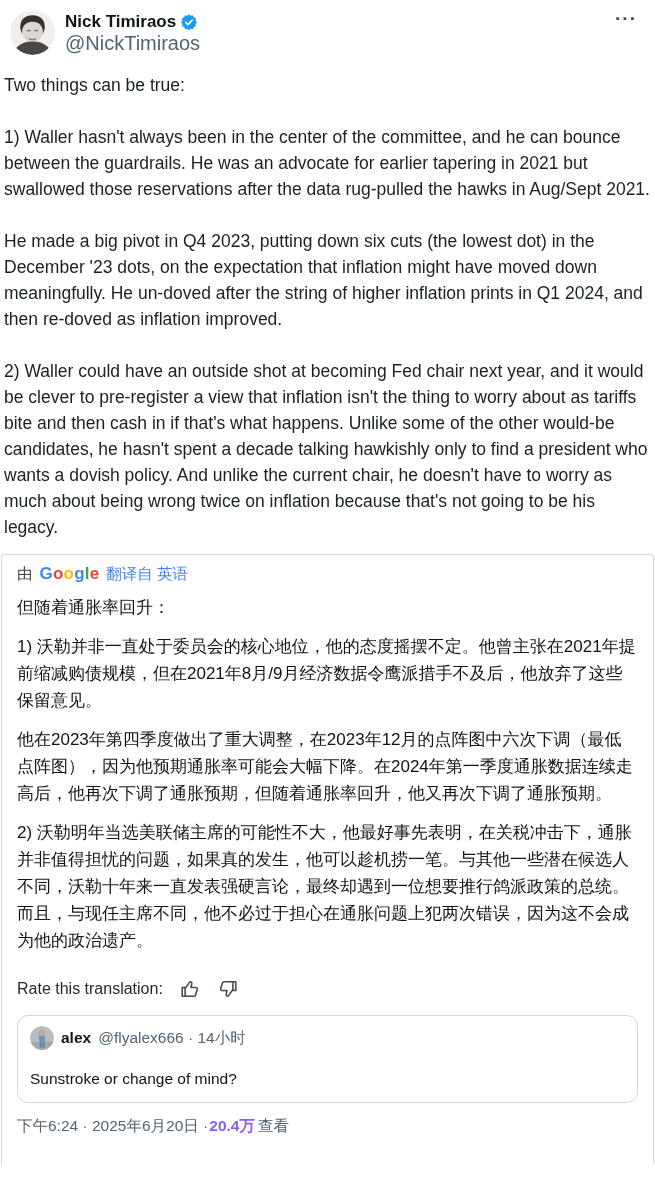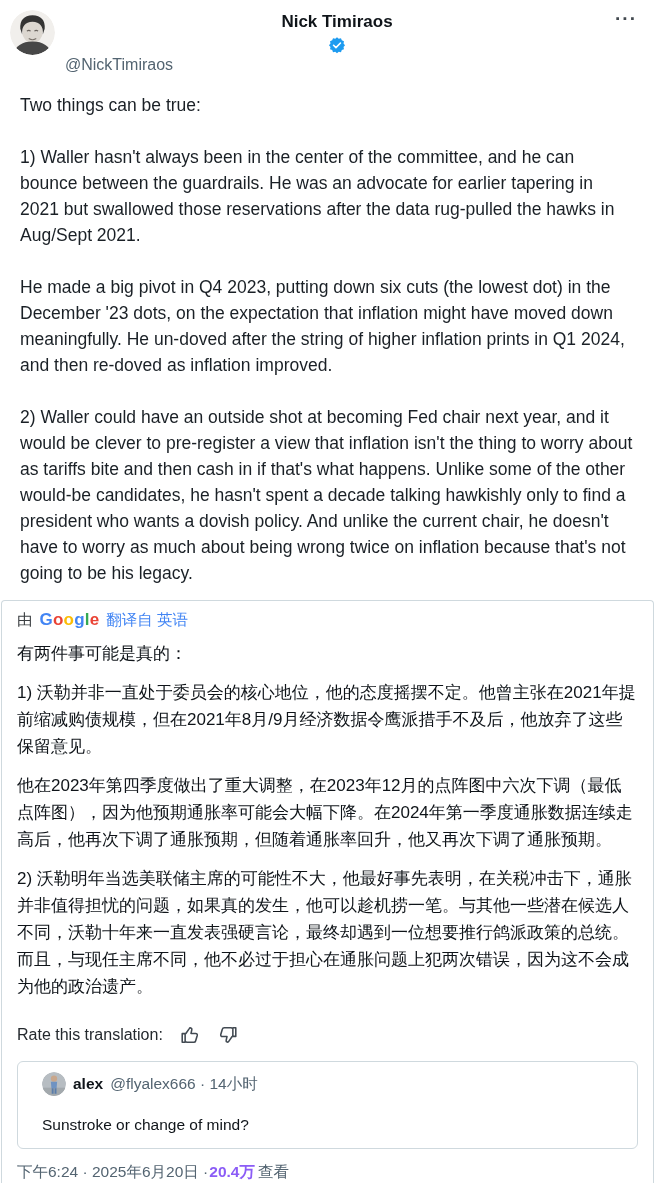--- a/index.html
+++ b/index.html
@@ -9,48 +9,48 @@
     background: #ffffff;
     font-family: "Liberation Sans", "DejaVu Sans", sans-serif;
     color: #0f1419;
   }
 
   
   .tweet-header { display: flex; align-items: flex-start; padding: 10px 12px 0 10px; }
   .avatar { width: 45px; height: 45px; border-radius: 50%; overflow: hidden; flex: 0 0 45px; cursor: pointer; }
   .avatar svg { display: block; width: 100%; height: 100%; }
   .names { margin-left: 10px; flex: 1 1 auto; padding-top: 1px; }
-  .name-row { display: flex; align-items: center; gap: 4px; font-weight: 700; font-size: 17px; line-height: 21px; flex-direction: column; }
+  .name-row { display: flex; align-items: center; gap: 4px; font-weight: 700; font-size: 17px; line-height: 21px; }
   .badge { width: 18px; height: 18px; display: inline-block; }
-  .handle { color: #536471; font-size: 16px; line-height: 20px; margin-top: 1px; }
+  .handle { color: #536471; font-size: 20px; line-height: 20px; margin-top: 1px; }
   .more-btn { color: #42494f; font-size: 19px; font-weight: 700; letter-spacing: 1px; padding: 2px 6px; cursor: pointer; line-height: 14px; }
 
   
-  .tweet-text { padding: 0 20px; margin-top: 17px; font-size: 17.5px; line-height: 26px; color: #1a2026; }
+  .tweet-text { padding: 0 4px; margin-top: 17px; font-size: 17.5px; line-height: 26px; color: #1a2026; }
   .tweet-text p { margin: 0 0 26px 0; }
   .tweet-text p:last-child { margin-bottom: 14px; }
 
   
   .translation-box {
     margin: 0 1px; border: 1px solid #cfd9de; border-bottom: none;
     border-radius: 4px 4px 0 0; padding: 9px 15px 0 15px; height: 610px;
   }
   .attr-row { font-size: 15.5px; color: #3c4043; display: flex; align-items: baseline; gap: 7px; }
   .google-word { font-weight: 600; font-size: 17px; letter-spacing: 0.2px; }
   .attr-link { color: #4285F4; cursor: pointer; }
   .cn-text { font-size: 17px; line-height: 27px; margin-top: 9px; }
   .cn-text p { margin: 0 0 12px 0; }
   .cn-text p:last-child { margin-bottom: 0; }
 
   .rate-row { display: flex; align-items: center; gap: 16px; margin-top: 24px; font-size: 16px; color: #24292e; }
   .thumb-btn { display: inline-flex; align-items: center; cursor: pointer; }
   .thumb-btn svg { width: 22px; height: 22px; }
 
   
-  .quoted-card { border: 1px solid #cfd9de; border-radius: 6px; padding: 10px 24px; margin-top: 15px; cursor: pointer; }
+  .quoted-card { border: 1px solid #cfd9de; border-radius: 11px; padding: 10px 12px; margin-top: 15px; cursor: pointer; }
   .q-header { display: flex; align-items: center; gap: 7px; font-size: 15.5px; line-height: 24px; }
   .q-avatar { width: 24px; height: 24px; border-radius: 50%; overflow: hidden; flex: 0 0 24px; }
   .q-avatar svg { display: block; width: 100%; height: 100%; }
   .q-name { font-weight: 700; }
   .q-meta { color: #536471; }
   .q-text { font-size: 15.5px; line-height: 26px; margin-top: 16px; color: #0f1419; }
 
   
   .footer { margin-top: 13px; font-size: 15.5px; color: #536471; }
   .views { color: #8b5cf6; font-weight: 700; margin: 0 3px 1px 1px; }
@@ -98,21 +98,21 @@
 
 <div class="translation-box">
 
   <div class="attr-row">
     <span>由</span>
     <span class="google-word"><span style="color: rgb(66, 133, 244);">G</span><span style="color: rgb(234, 67, 53);">o</span><span style="color: rgb(251, 188, 5);">o</span><span style="color: rgb(66, 133, 244);">g</span><span style="color: rgb(52, 168, 83);">l</span><span style="color: rgb(234, 67, 53);">e</span></span>
     <span class="attr-link">翻译自 英语</span>
   </div>
 
   <div class="cn-text">
-    <p>有两件事可能是真的：</p>
+    <p>但随着通胀率回升：</p>
     <p>1) 沃勒并非一直处于委员会的核心地位，他的态度摇摆不定。他曾主张在2021年提前缩减购债规模，但在2021年8月/9月经济数据令鹰派措手不及后，他放弃了这些保留意见。</p>
     <p>他在2023年第四季度做出了重大调整，在2023年12月的点阵图中六次下调（最低点阵图），因为他预期通胀率可能会大幅下降。在2024年第一季度通胀数据连续走高后，他再次下调了通胀预期，但随着通胀率回升，他又再次下调了通胀预期。</p>
     <p>2) 沃勒明年当选美联储主席的可能性不大，他最好事先表明，在关税冲击下，通胀并非值得担忧的问题，如果真的发生，他可以趁机捞一笔。与其他一些潜在候选人不同，沃勒十年来一直发表强硬言论，最终却遇到一位想要推行鸽派政策的总统。而且，与现任主席不同，他不必过于担心在通胀问题上犯两次错误，因为这不会成为他的政治遗产。</p>
   </div>
 
   <div class="rate-row">
     <span>Rate this translation:</span>
     <span class="thumb-btn">
       <svg viewBox="0 0 24 24" fill="none" stroke="#424a52" stroke-width="1.7" stroke-linejoin="round" stroke-linecap="round">
         <path d="M3.5 10.5h3.2V20H3.5zM6.7 19l1.6.8c.4.1.8.2 1.2.2h6.6c1 0 1.8-.6 2-1.5l1.8-6c.3-1.1-.5-2.2-1.7-2.2h-5.1l.9-4.1c.2-.8-.3-1.6-1.1-1.9-.7-.2-1.4.1-1.7.7L7.5 10.3"></path>

